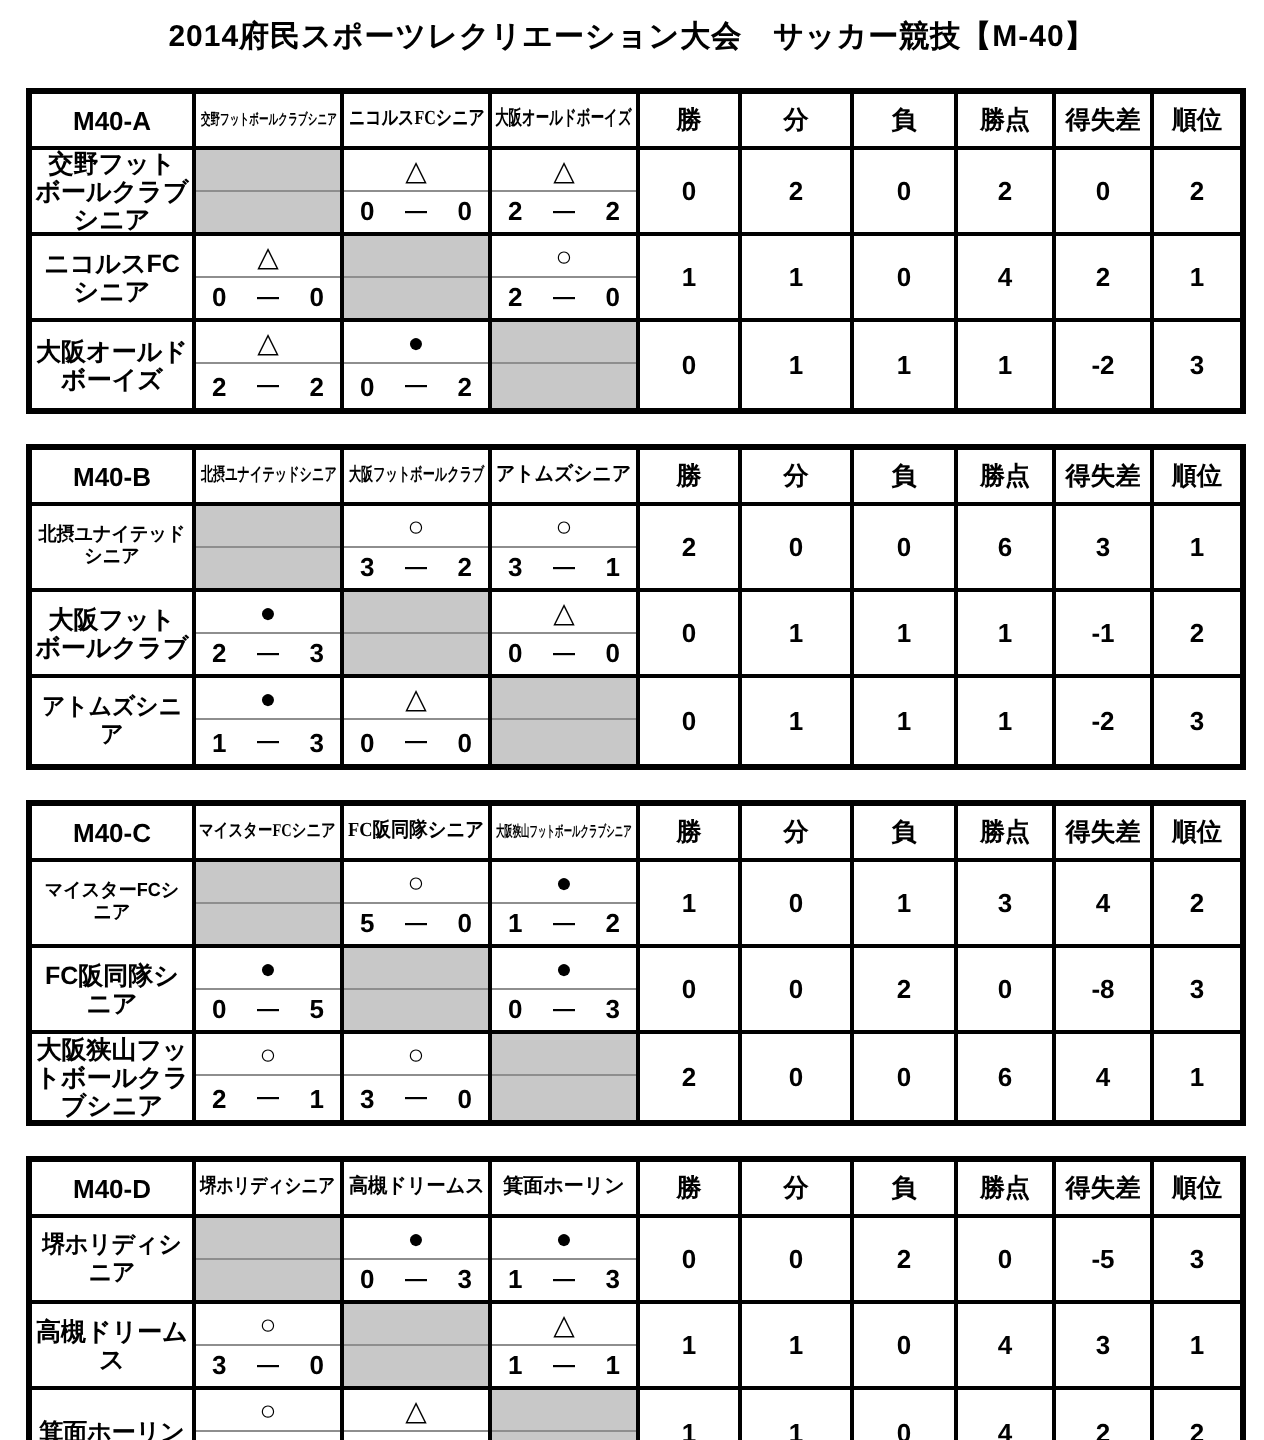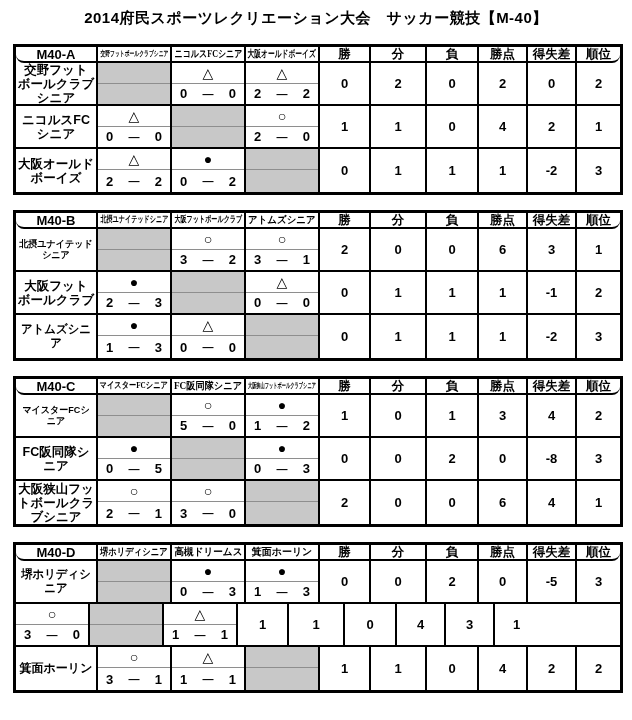--- a/index.html
+++ b/index.html
@@ -11,21 +11,21 @@
   .title {
     text-align: center; font-size: 15px; padding-top: 9px;
     letter-spacing: 0.5px; margin-bottom: 16px;
   }
   .group {
     margin: 0 0 15px 13px; width: 610px;
     border: 3px solid #000; background: #fff;
   }
   .group:last-of-type { margin-bottom: 0; }
   .trow { display: flex; border-bottom: 2px solid #000; height: 43px; }
-  .trow.thead { height: 16px; border-radius: 11px; }
+  .trow.thead { height: 28px; }
   .trow:last-child { border-bottom: none; border-radius: 20px; }
   .c {
     border-right: 2px solid #000;
     display: flex; align-items: center; justify-content: center;
     overflow: hidden; position: relative; text-align: center;
   }
   .name { width: 82px; }
   .opp  { width: 74px; }
   .w1 { width: 51px; } .w2 { width: 56px; } .w3 { width: 52px; }
   .w4 { width: 49px; } .w5 { width: 49px; } .w6 { width: 43px; border-right: none; }
@@ -446,20 +446,24 @@
         </div>
     </div>
     <div class="c w1 sv">0</div>
     <div class="c w2 sv">0</div>
     <div class="c w3 sv">2</div>
     <div class="c w4 sv">0</div>
     <div class="c w5 sv">-5</div>
     <div class="c w6 sv">3</div>
   </div>
   <div class="trow">
+    <div class="c name lbl">
+        <span class="fit">高槻ドリーム
+ス</span>
+      </div>
     <div class="c opp match">
       <div class="half sym">○</div>
       <div class="half2">
           <span>3</span>
           <span class="dash">—</span>
           <span>0</span>
         </div>
     </div>
     <div class="c opp selfc">
         <div class="half"></div>

